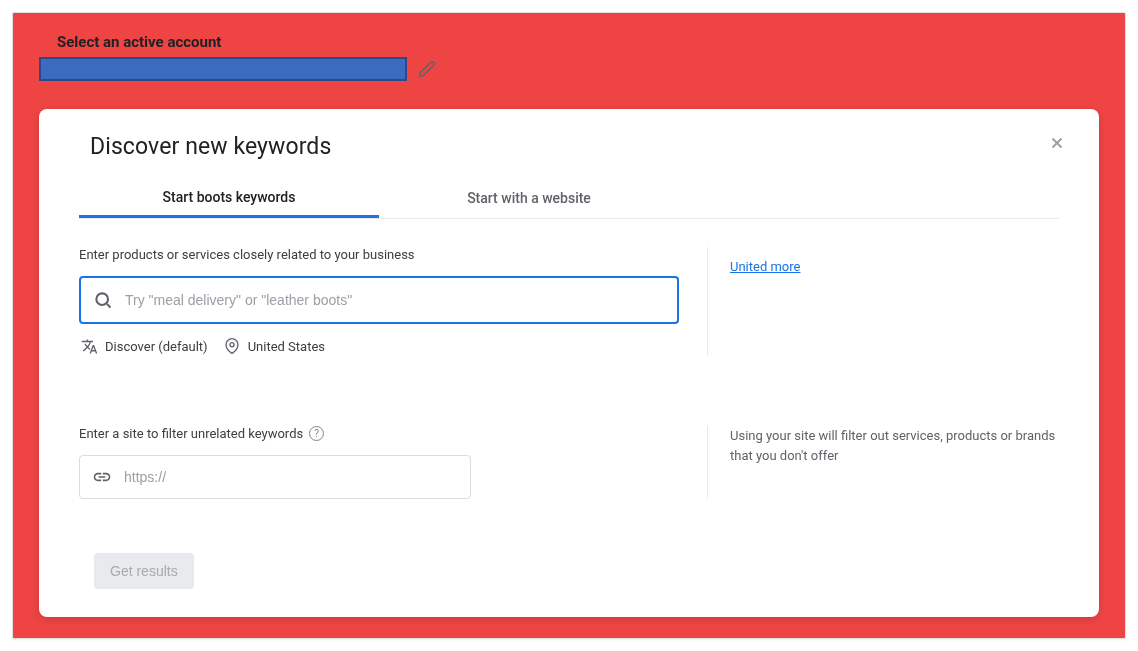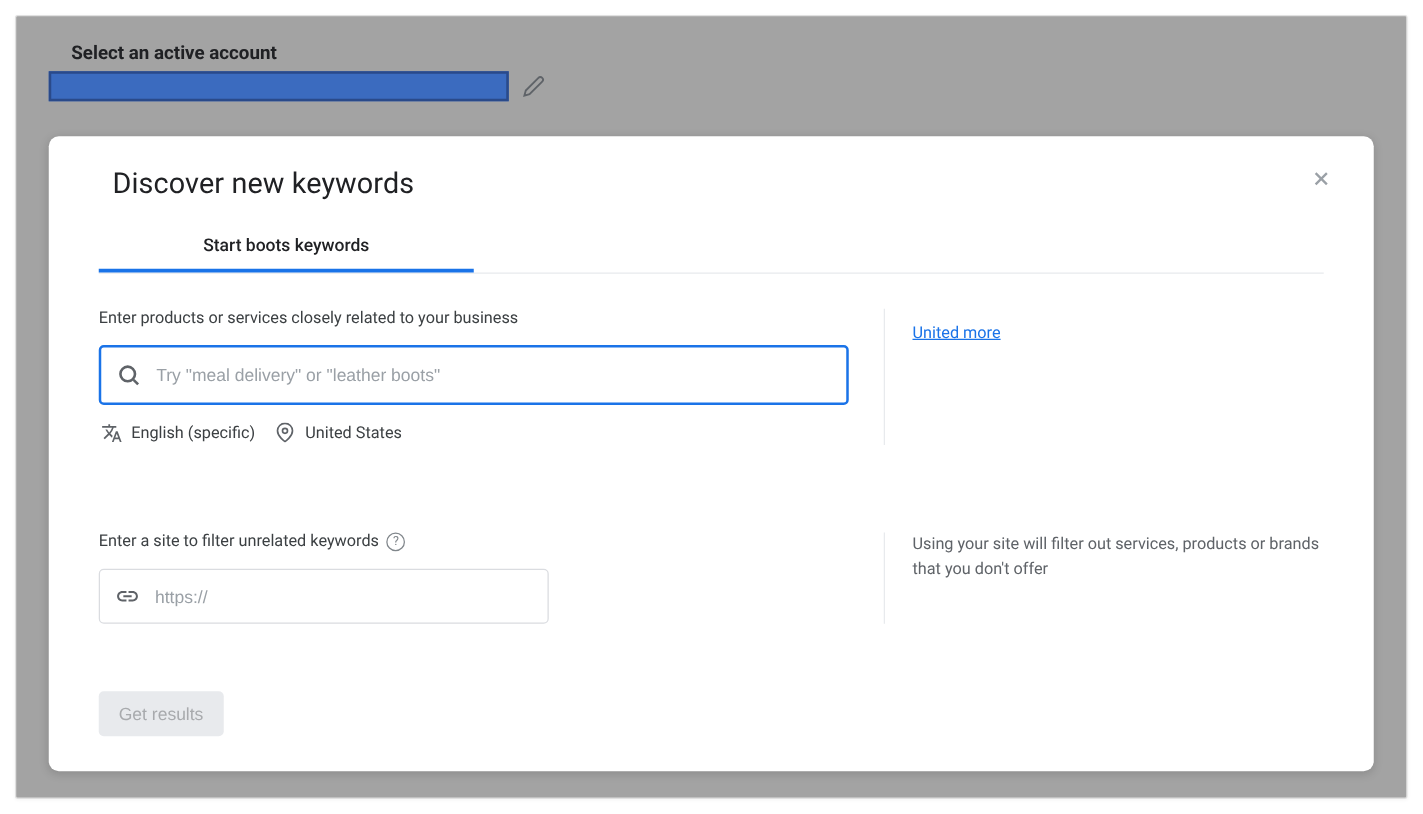--- a/index.html
+++ b/index.html
@@ -4,21 +4,21 @@
   <style>
     * { box-sizing: border-box; margin: 0; padding: 0; }
     body {
       font-family: -apple-system, BlinkMacSystemFont, "Segoe UI", Roboto, Arial, sans-serif;
       background: #fff;
       width: 1138px;
       height: 651px;
       padding: 12px;
     }
     .outer {
-      background: #a3a3a3;
+      background: #ef4444;
       border: 1px solid #e0e0e0;
       border-radius: 2px;
       width: 100%;
       height: 100%;
       padding: 0;
       box-shadow: 0 1px 3px rgba(0,0,0,0.05);
     }
     .account-row {
       padding: 20px 0 0 44px;
     }
@@ -130,21 +130,21 @@
       align-items: center;
       border: 2px solid #1a73e8;
       border-radius: 4px;
       height: 48px;
       padding: 0 12px;
       gap: 12px;
     }
     .input-wrap.plain {
       border: 1px solid #dadce0;
       height: 44px;
-      width: 360px;
+      width: 392px;
     }
     .input-wrap input {
       border: none;
       outline: none;
       font-size: 14px;
       color: #3c4043;
       width: 100%;
       background: transparent;
     }
     .input-wrap input::placeholder {
@@ -187,20 +187,21 @@
     .results-btn {
       margin-top: 54px;
       background: #e8eaed;
       color: #a8aaad;
       border: none;
       border-radius: 4px;
       padding: 10px 16px;
       font-size: 14px;
       font-weight: 500;
       cursor: not-allowed;
+      margin-left: 15px;
     }
     .help-icon {
       width: 15px;
       height: 15px;
       border: 1.5px solid #80868b;
       border-radius: 50%;
       display: inline-flex;
       align-items: center;
       justify-content: center;
       font-size: 10px;
@@ -228,20 +229,21 @@
     <div class="close-btn">
       <svg width="18" height="18" viewBox="0 0 24 24" fill="none" stroke="currentColor" stroke-width="2.5">
           <line x1="18" y1="6" x2="6" y2="18"></line>
           <line x1="6" y1="6" x2="18" y2="18"></line>
         </svg>
     </div>
     <div class="card-title">Discover new keywords</div>
 
     <div class="tabs">
       <div class="tab active">Start boots keywords</div>
+      <div class="tab inactive">Start with a website</div>
     </div>
 
     <div class="section">
       <div class="section-left">
         <div class="field-label">Enter products or services closely related to your business</div>
         <div class="input-wrap">
           <span class="icon-sm">
             <svg width="20" height="20" viewBox="0 0 24 24" fill="none" stroke="currentColor" stroke-width="2.5">
                 <circle cx="11" cy="11" r="7"></circle>
                 <line x1="21" y1="21" x2="16.65" y2="16.65"></line>
@@ -249,21 +251,21 @@
           </span>
           <input type="text" placeholder="Try &quot;meal delivery&quot; or &quot;leather boots&quot;" style="">
         </div>
         <div class="meta-row">
           <span class="meta-item">
             <span class="icon-sm">
               <svg width="17" height="17" viewBox="0 0 24 24" fill="currentColor">
                   <path d="M12.87 15.07l-2.54-2.51.03-.03A17.52 17.52 0 0 0 14.07 6H17V4h-7V2H8v2H1v2h11.17C11.5 7.92 10.44 9.75 9 11.35 8.07 10.32 7.3 9.19 6.69 8h-2c.73 1.63 1.73 3.17 2.98 4.56l-5.09 5.02L4 19l5-5 3.11 3.11.76-2.04zM18.5 10h-2L12 22h2l1.12-3h4.75L21 22h2l-4.5-12zm-2.62 7l1.62-4.33L19.12 17h-3.24z"></path>
                 </svg>
             </span>
-            <span>English (specific)</span>
+            <span>Discover (default)</span>
           </span>
           <span class="meta-item">
             <span class="icon-sm">
               <svg width="16" height="16" viewBox="0 0 24 24" fill="none" stroke="currentColor" stroke-width="2">
                   <path d="M21 10c0 7-9 13-9 13s-9-6-9-13a9 9 0 0 1 18 0z"></path>
                   <circle cx="12" cy="10" r="3"></circle>
                 </svg>
             </span>
             <span>United States</span>
           </span>

